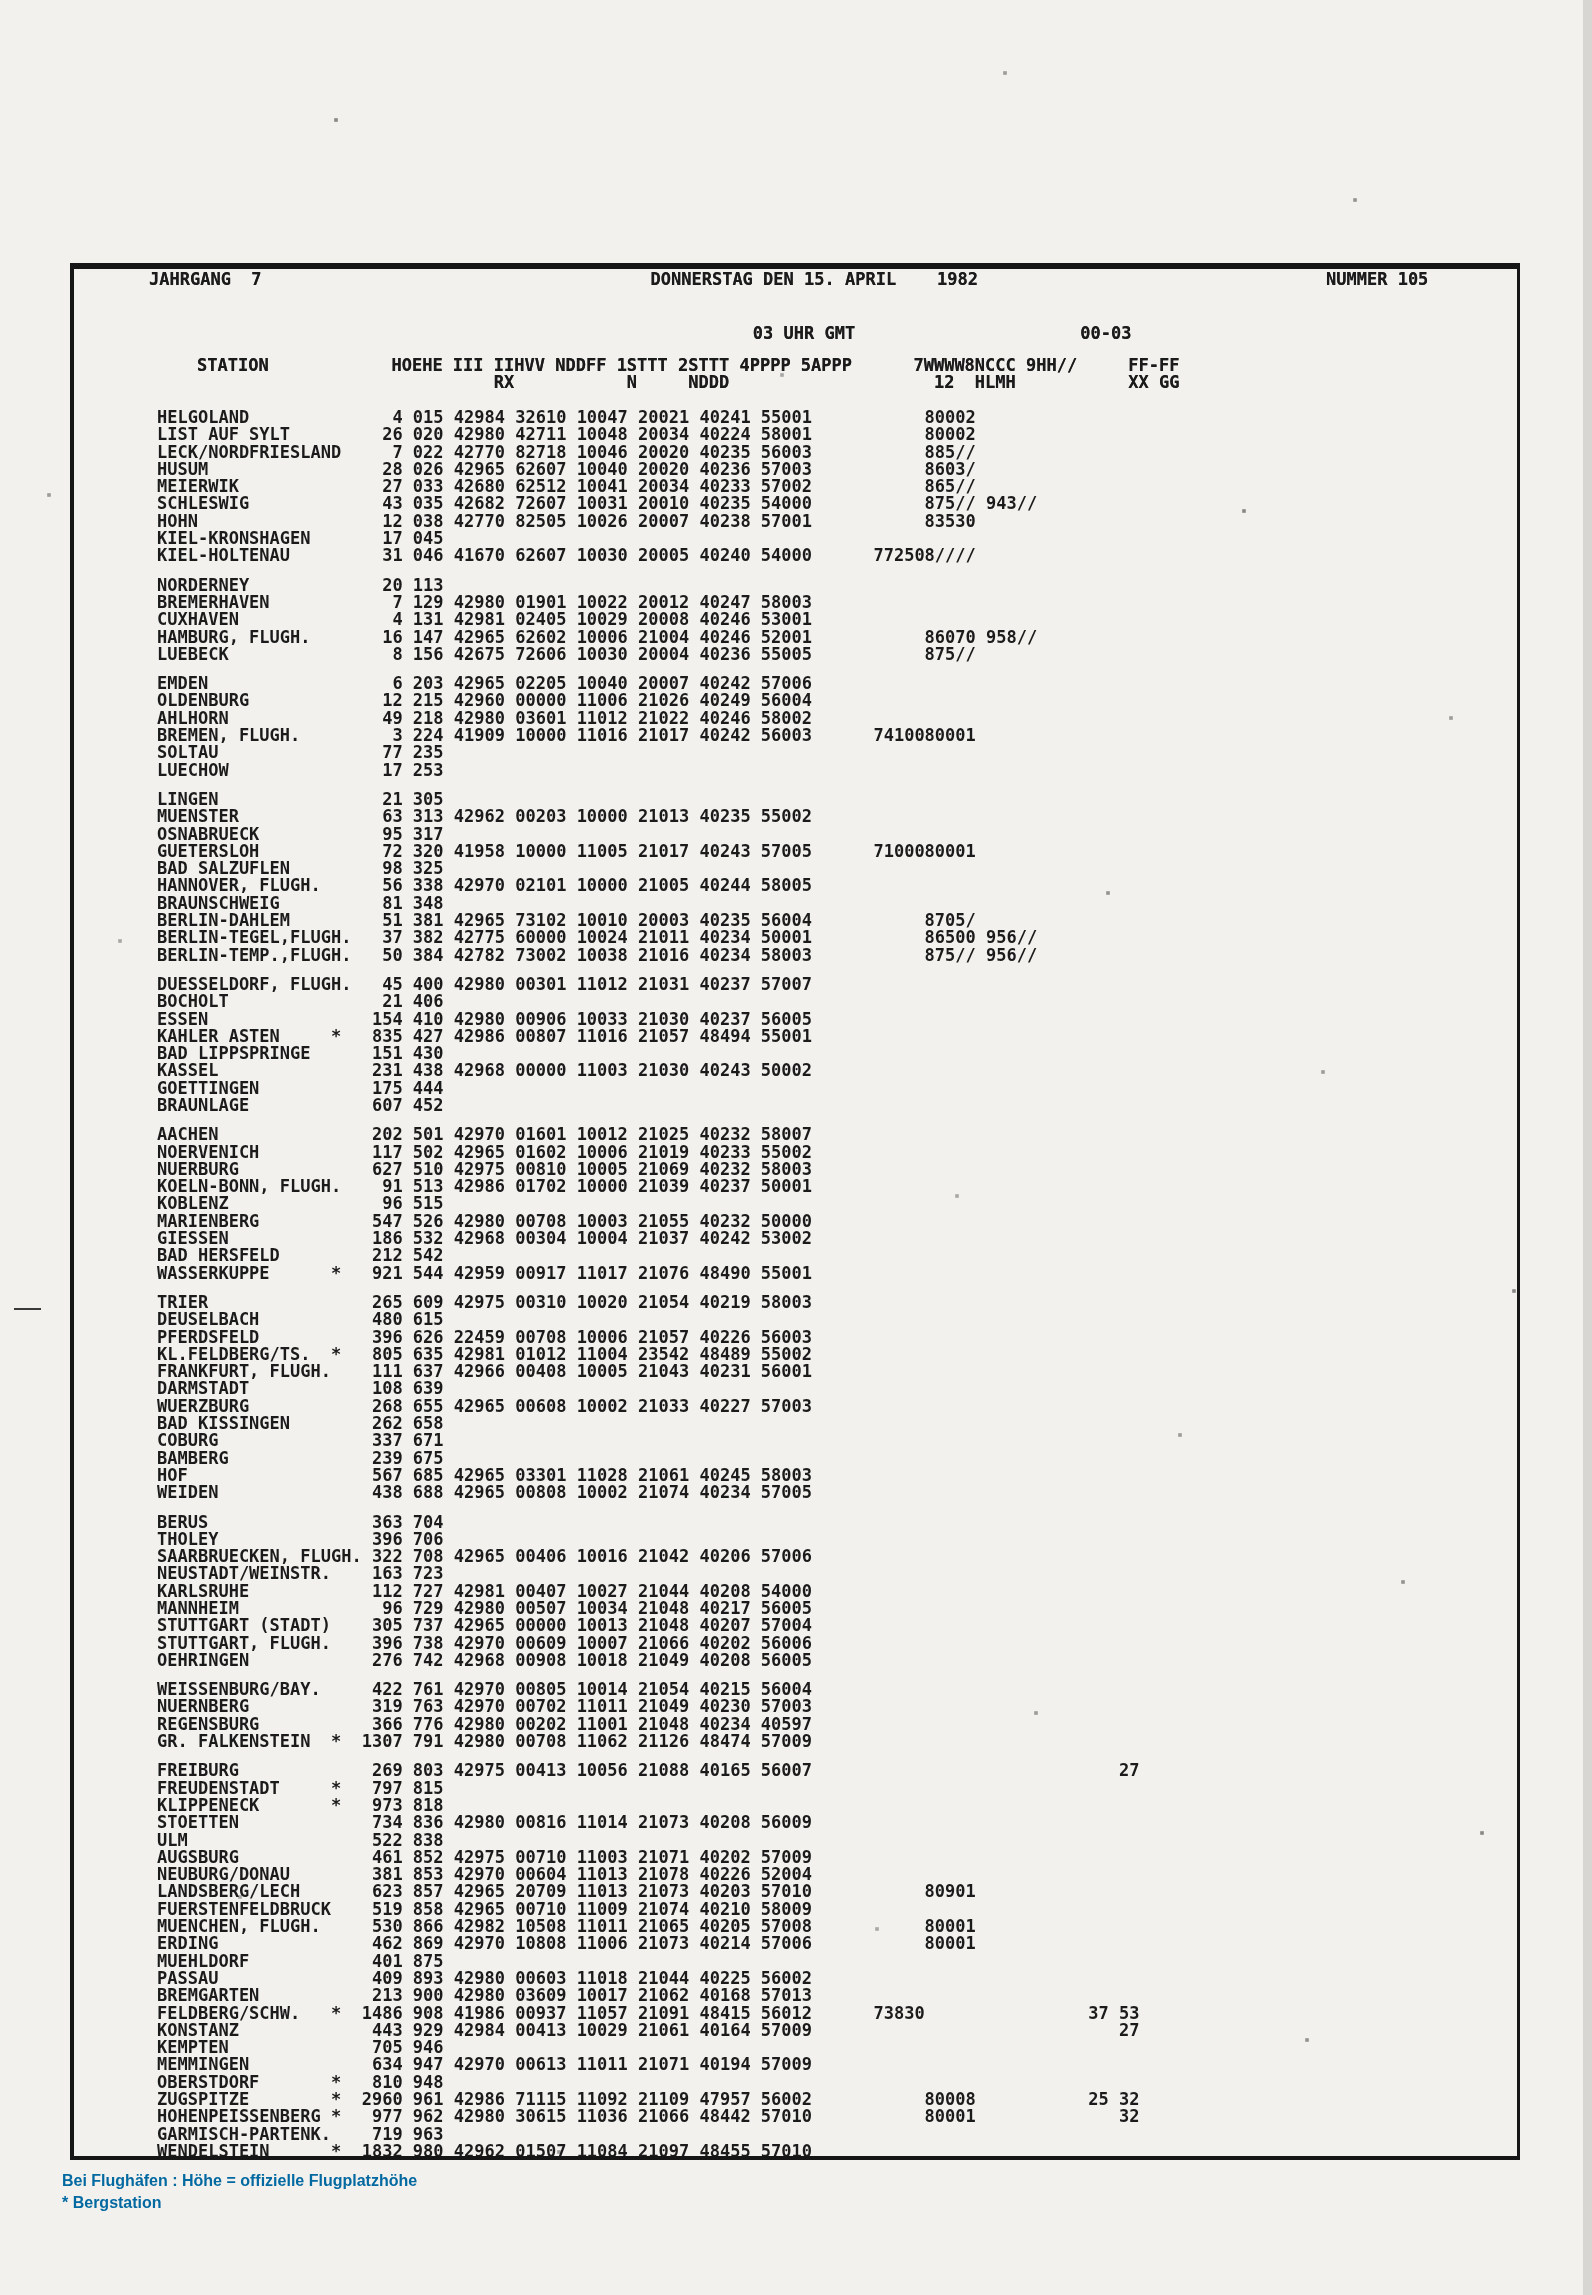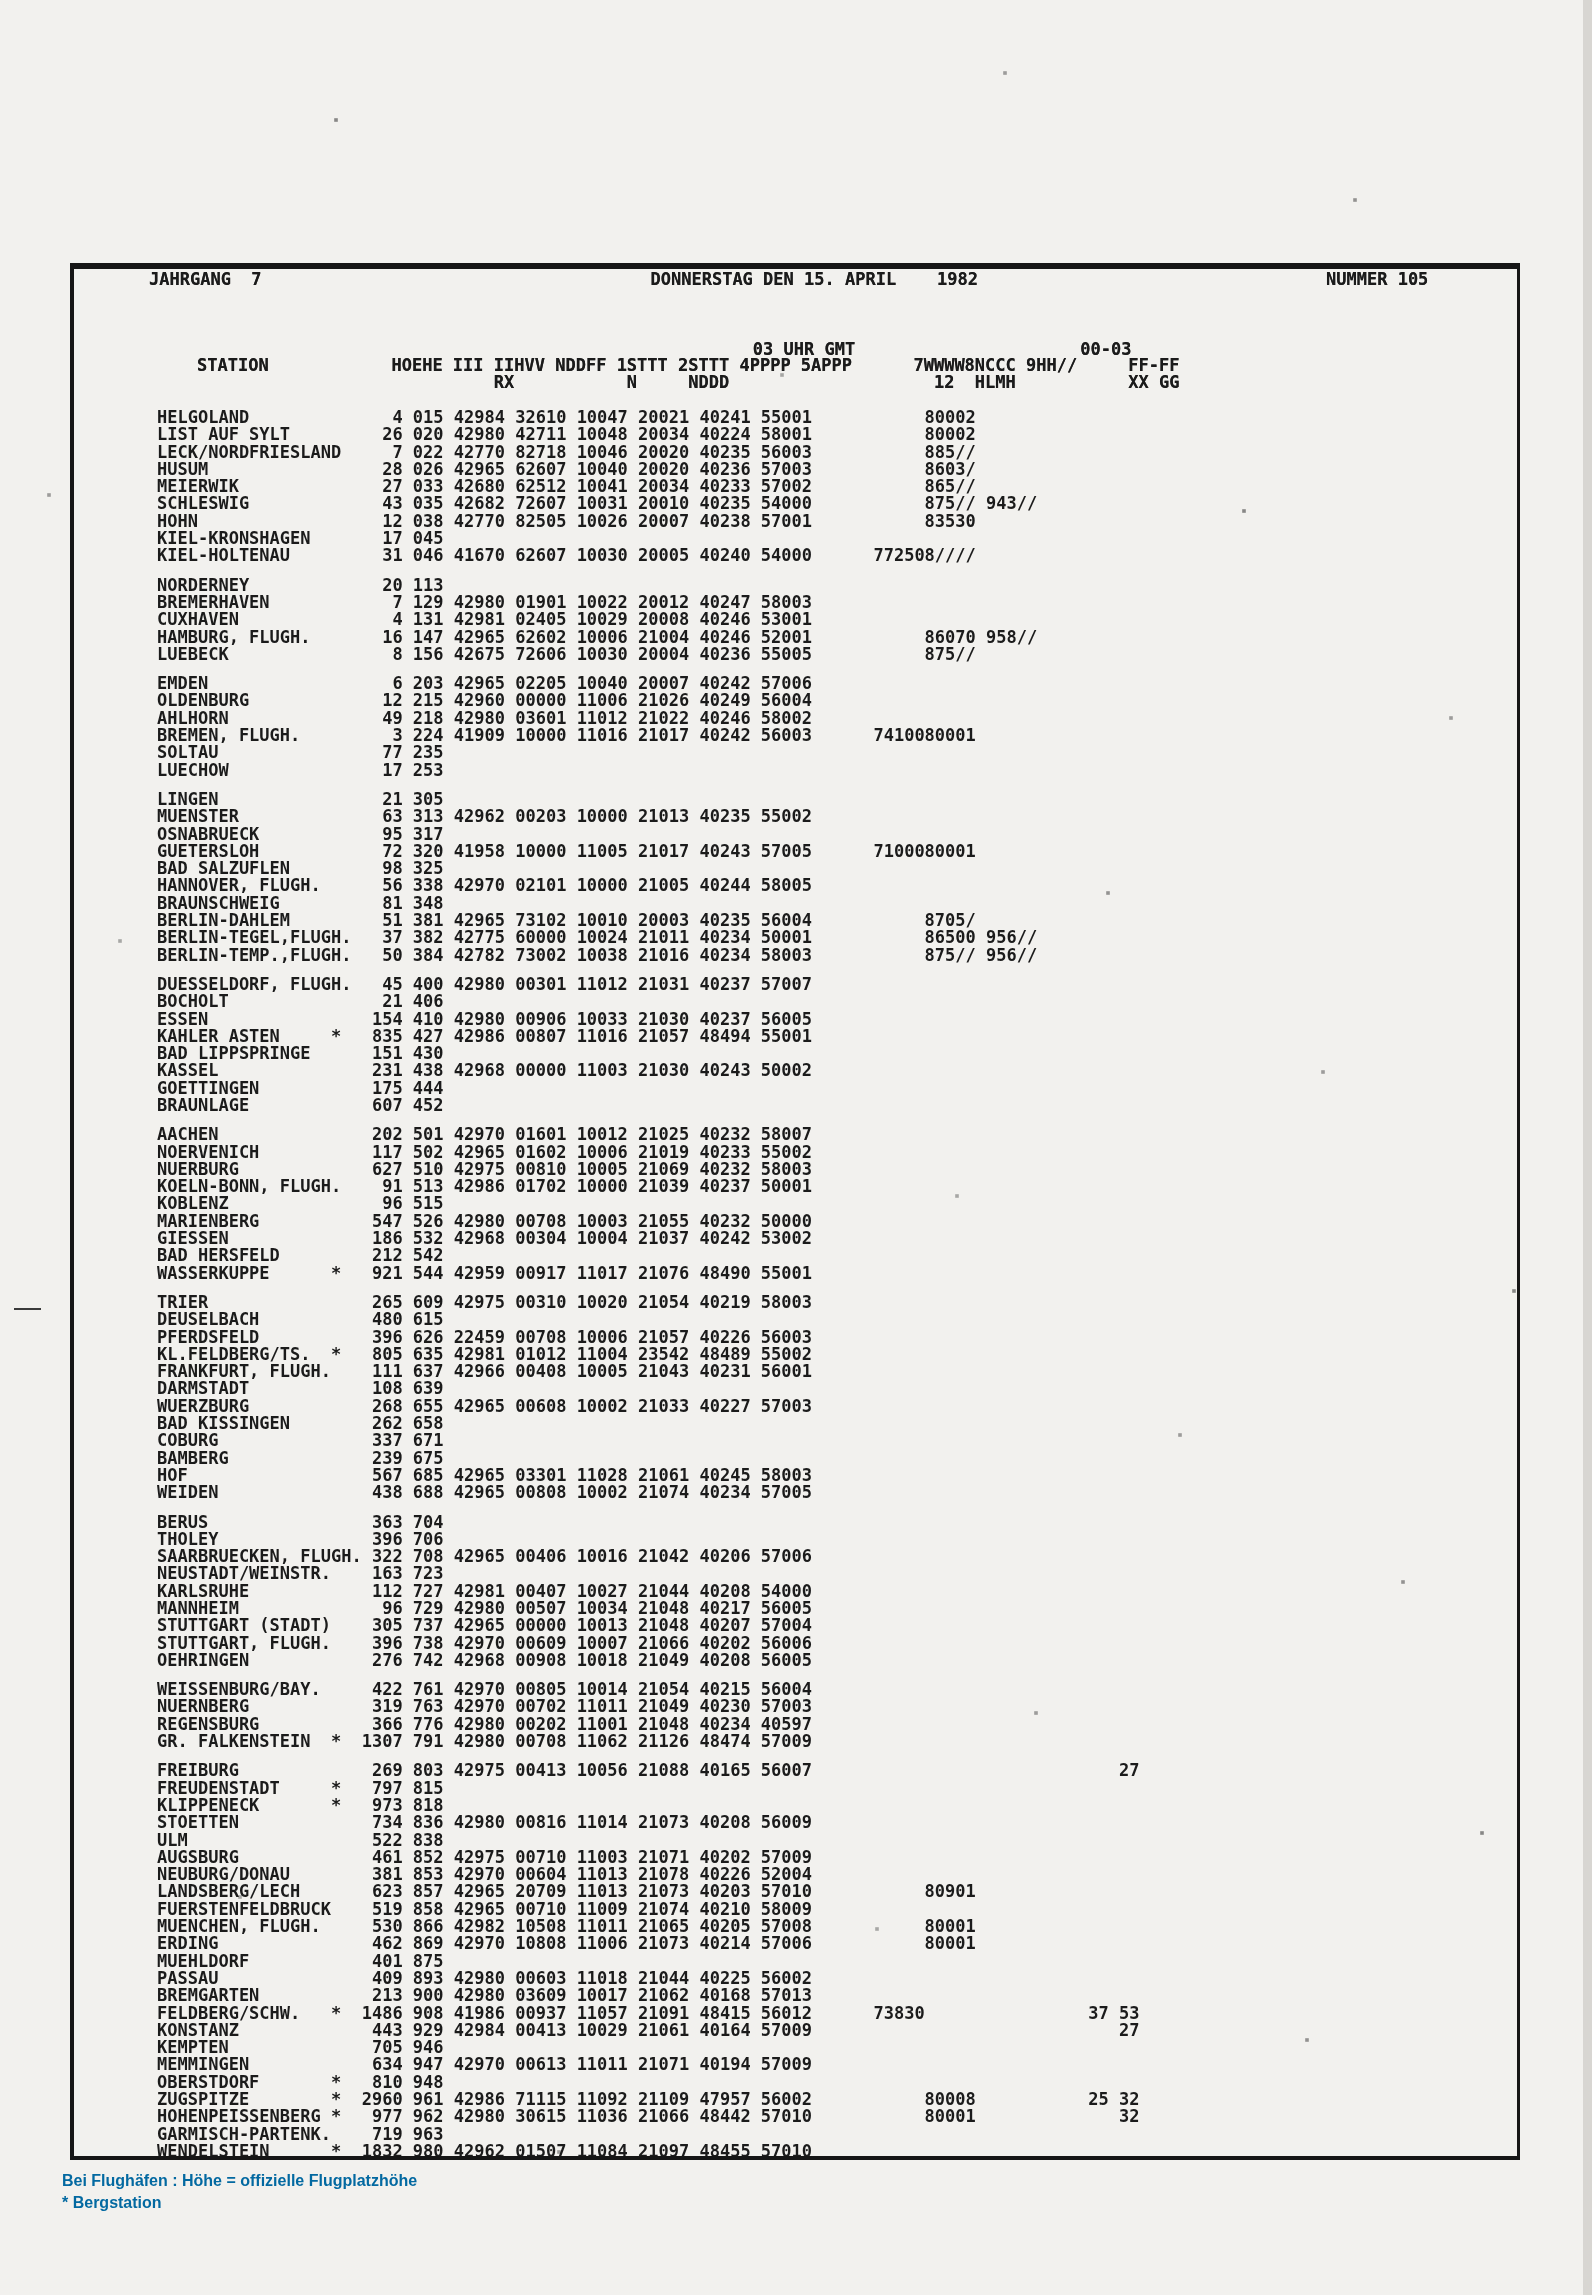--- a/index.html
+++ b/index.html
@@ -5,21 +5,21 @@
   html,body{margin:0;padding:0;background:#d8d6d2;}
   :root{--ink:#1b1b1b;--paper:#f2f1ee;}
   .paper{position:relative;width:1583px;height:2295px;background:var(--paper);overflow:hidden;
          font-family:"DejaVu Sans Mono",monospace;color:var(--ink);}
   .frame{position:absolute;left:70px;top:263px;width:1450px;height:1897px;box-sizing:border-box;
          border-top:6.4px solid #161616;border-left:4px solid #161616;
          border-bottom:4px solid #161616;border-right:3.2px solid #161616;overflow:hidden;}
   .mono{font:700 17px/17.3px "DejaVu Sans Mono",monospace;white-space:pre;margin:0;
         color:var(--ink);text-shadow:0 0 0.4px rgba(20,20,20,.8);}
   .masthead{position:absolute;top:1.6px;left:0;right:0;padding-left:75px;}
-  .timerow{position:absolute;top:72px;left:0;right:0;padding-left:75px;}
+  .timerow{position:absolute;top:56px;left:0;right:0;padding-left:75px;}
   .colheads{position:absolute;top:88px;left:0;right:0;padding-left:75px;margin-left:48px;}
   .rows{position:absolute;top:140px;left:8px;right:0;padding-left:75px;}
   .group{margin:0 0 12px 0;}
   .row{font:700 17px/17.3px "DejaVu Sans Mono",monospace;white-space:pre;}
   .footnotes{position:absolute;left:62px;top:2170px;
              font:700 16px/22px "Liberation Sans",sans-serif;color:#0369a1;}
   .edge-marks{position:absolute;left:1583px;top:266px;width:4px;height:1892px;
               background:repeating-linear-gradient(180deg,#2a2a2a 0 9.6px,rgba(0,0,0,0) 9.6px 135px);
               opacity:.65;}
   .margin-dash{position:absolute;left:14.3px;top:1308px;width:27px;height:2.4px;background:#3a3a3a;}

